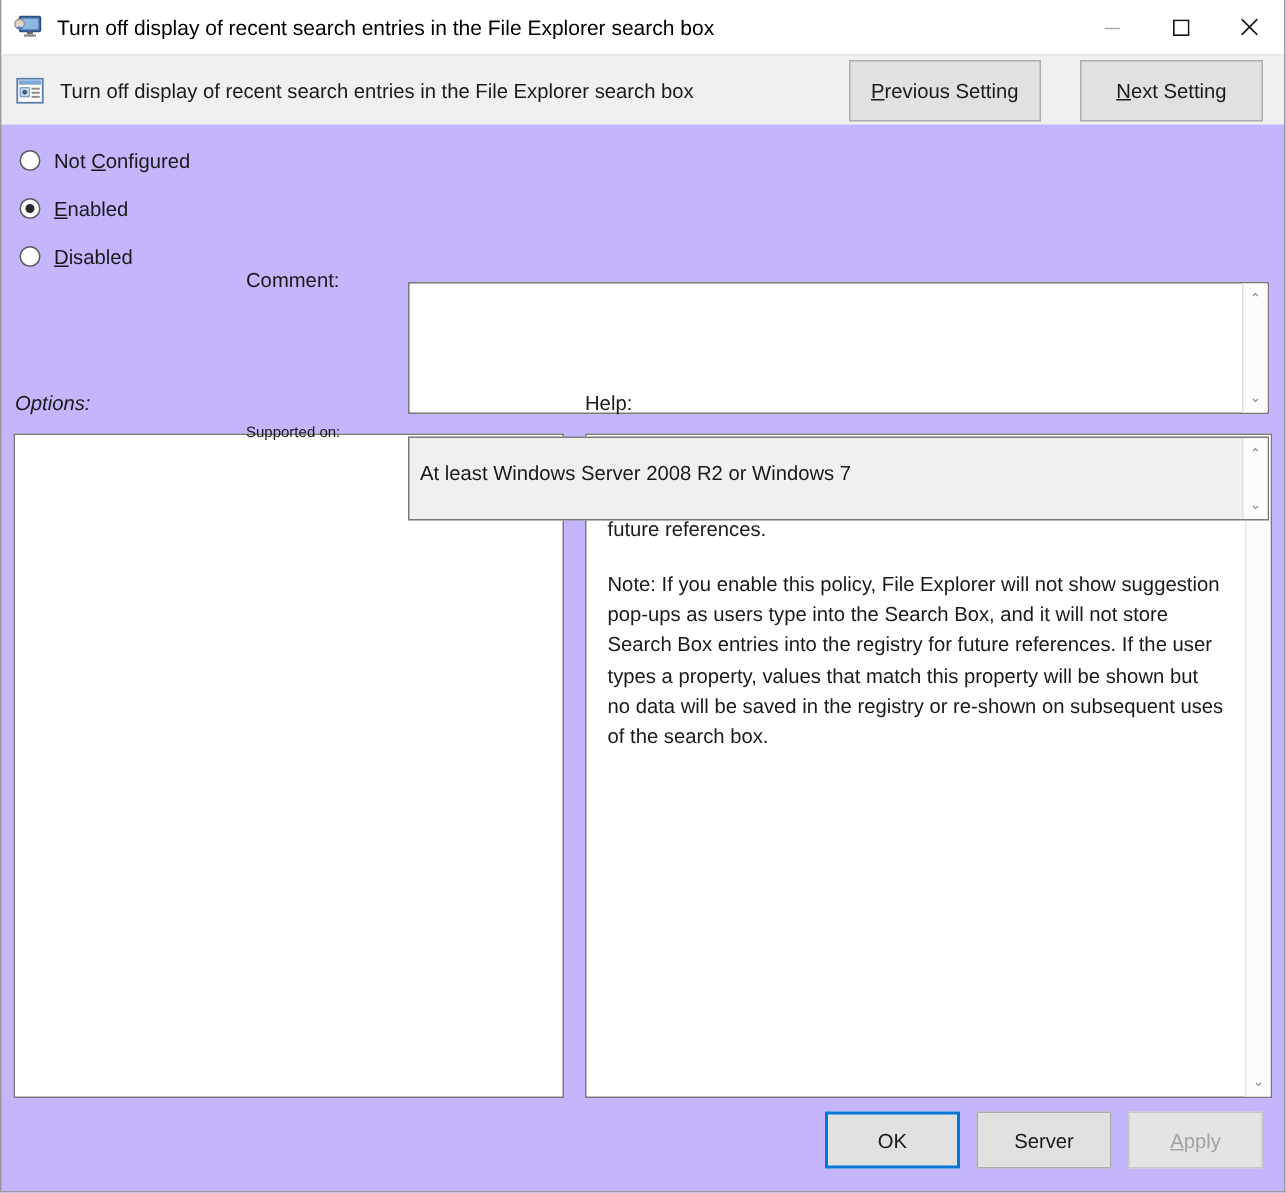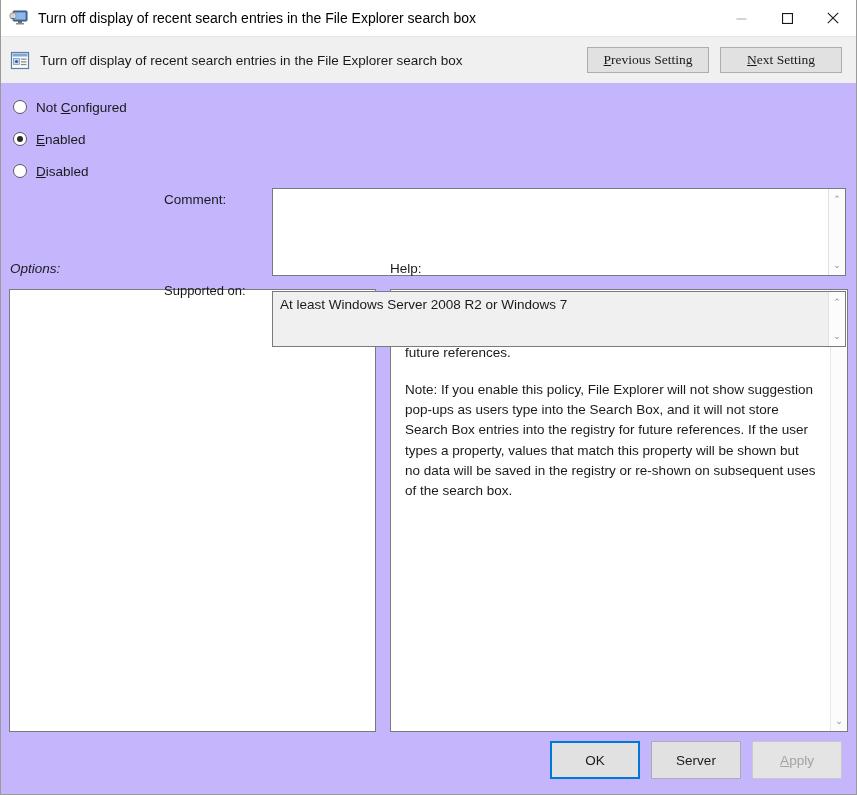--- a/index.html
+++ b/index.html
@@ -73,27 +73,27 @@
     margin-right: 10px;
     flex: 0 0 auto;
   }
   #header-title {
     flex: 1 1 auto;
     font-size: 13.5px;
     white-space: nowrap;
     overflow: hidden;
   }
   .navbtn {
-    height: 26px;
+    height: 41px;
     min-width: 122px;
     padding: 0 14px;
-    margin-left: 11px;
+    margin-left: 26px;
     background: #e1e1e1;
     border: 1px solid #adadad;
-    font-family: Liberation Serif, serif;
+    font-family: Liberation Sans, sans-serif;
     font-size: 13.5px;
     color: #1a1a1a;
     cursor: default;
     flex: 0 0 auto;
   }
   .acc { text-decoration: underline; }
 
   
   #upper {
     padding: 6px 8px 0 8px;
@@ -128,38 +128,38 @@
     left: 3px; top: 3px;
     width: 6px; height: 6px;
     border-radius: 50%;
     background: #2a2a2a;
   }
   .radio-label { font-size: 13.5px; white-space: nowrap; }
 
   #comment-label {
     position: absolute;
     left: 163px;
-    top: 109px;
+    top: 96px;
     font-size: 13.5px;
   }
   #supported-label {
     position: absolute;
     left: 163px;
     top: 200px;
-    font-size: 13px;
+    font-size: 10px;
   }
 
   .fieldbox {
     position: absolute;
     border: 1px solid #7a7a7a;
     display: flex;
   }
   .fieldbox .content {
     flex: 1 1 auto;
-    padding: 4px 7px;
+    padding: 15px 7px;
     font-size: 13.5px;
     line-height: 1.35;
     overflow: hidden;
     white-space: pre-wrap;
   }
   .vscroll {
     width: 17px;
     flex: 0 0 auto;
     background: #fcfcfc;
     border-left: 1px solid #e0e0e0;

